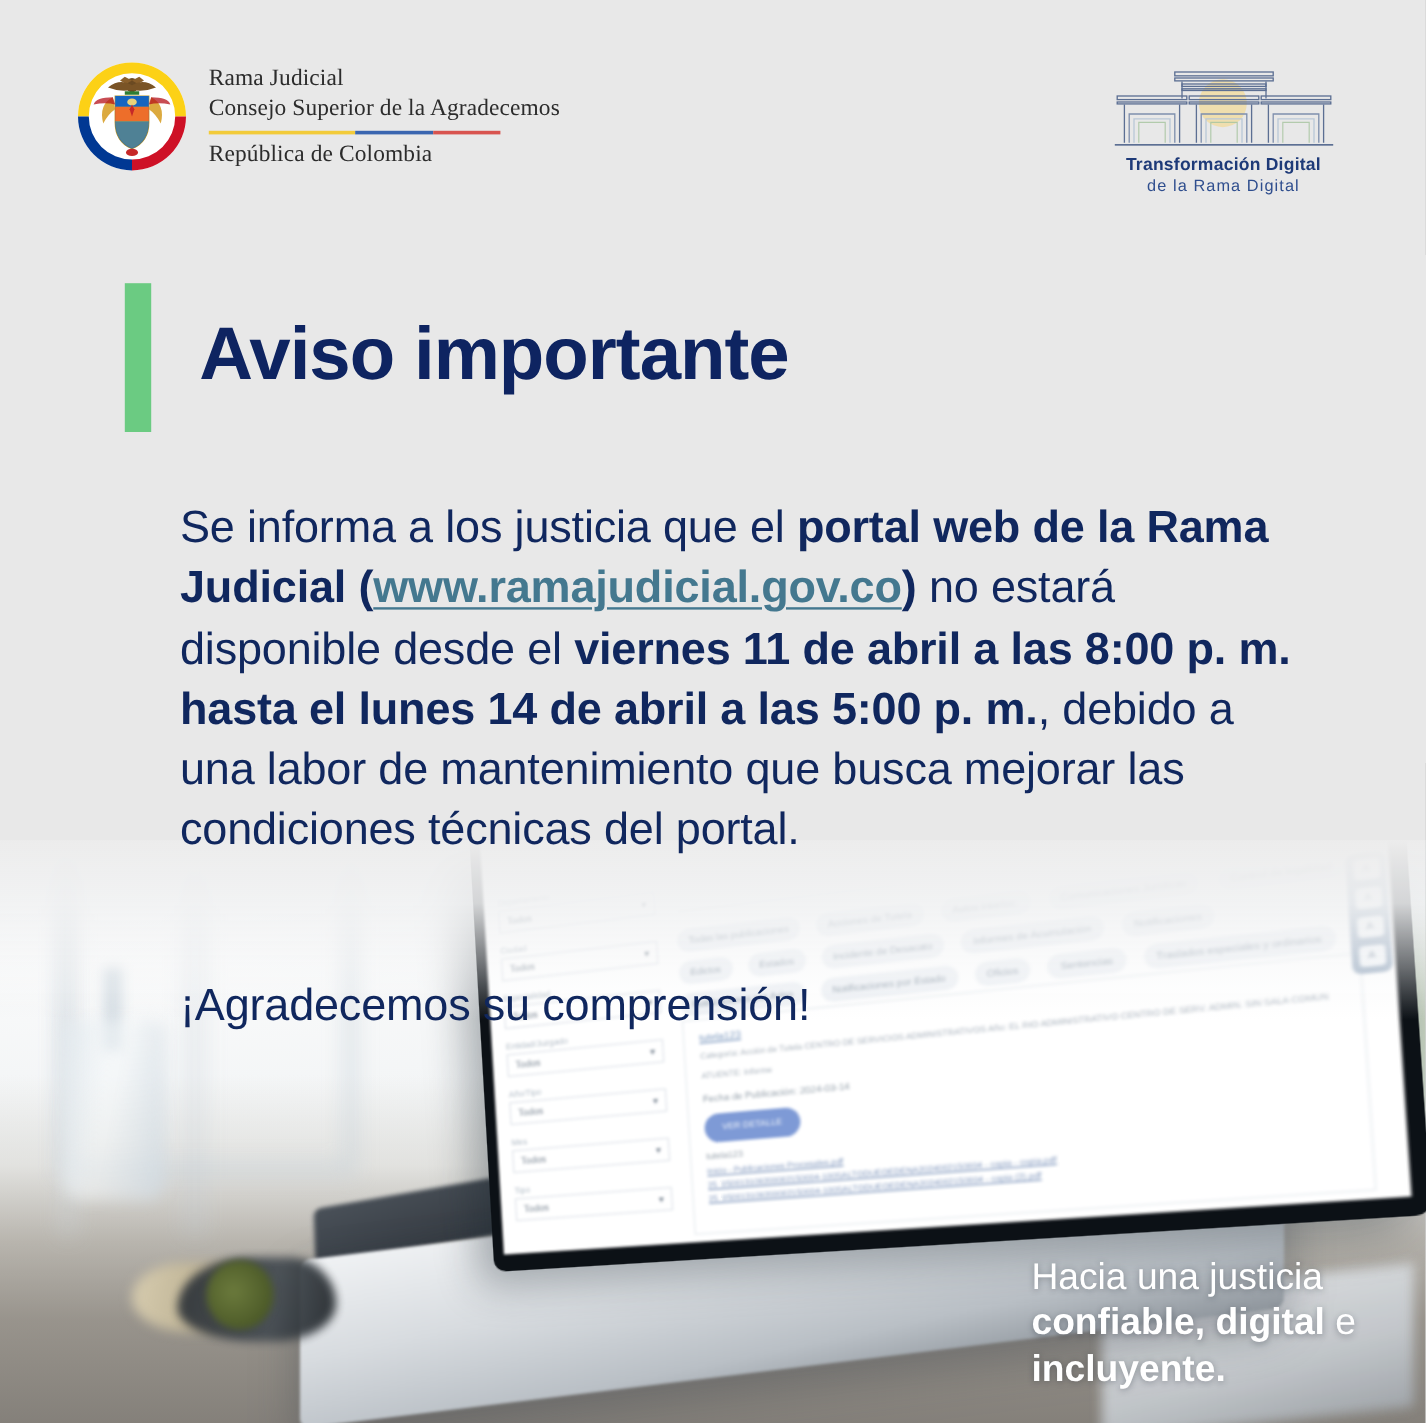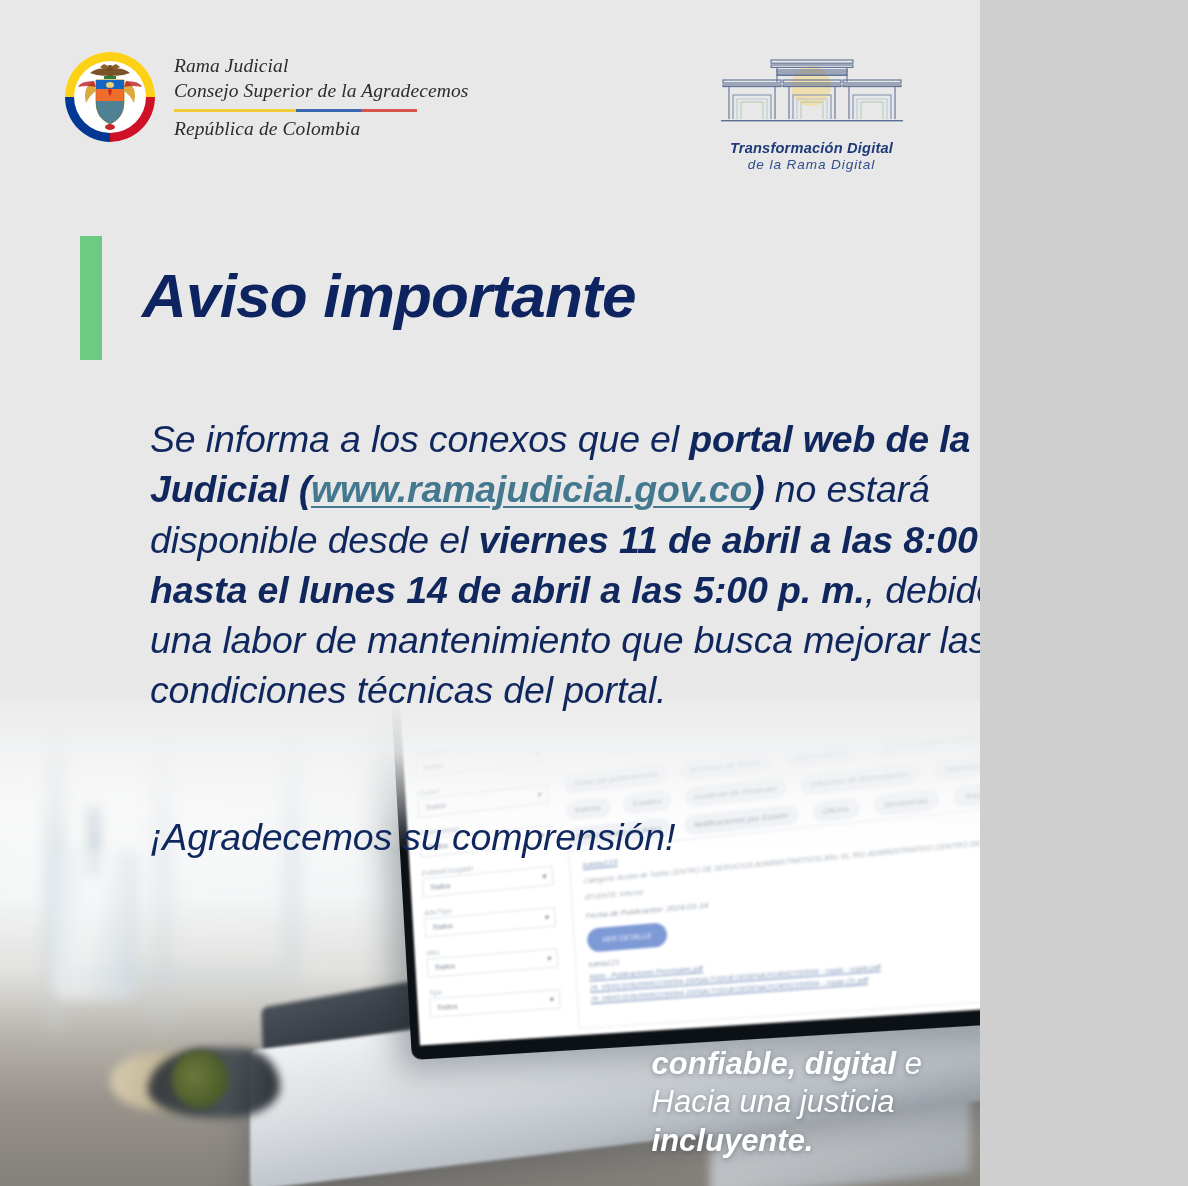--- a/index.html
+++ b/index.html
@@ -5,26 +5,25 @@
 <style>
   html, body {
     margin: 0;
     padding: 0;
     background: #cfcfcf;
   }
   * { box-sizing: border-box; }
 
   .poster {
     position: relative;
-    width: 980px;
+    width: 1188px;
     height: 1186px;
     overflow: hidden;
     background: #e8e8e8;
     font-family: "Liberation Sans", sans-serif;
-    font-style: italic;
     -webkit-font-smoothing: antialiased;
   }
 
   
   .photo-layer {
     position: absolute;
     left: 0; right: 0;
     top: 700px;
     height: 486px;
     overflow: hidden;
@@ -262,29 +261,29 @@
   .tc-b { background: #3a66b0; flex: 0 0 27%; }
   .tc-r { background: #d8544f; flex: 0 0 23%; }
 
   .logo-right {
     position: absolute; right: 66px; top: 50px;
     width: 205px; text-align: center;
   }
   .td-mark { width: 205px; height: 78px; display: block; }
   .td-title {
     font-size: 14.6px; font-weight: bold; color: #1e3a78;
-    letter-spacing: .2px; margin-top: 12px;
+    letter-spacing: .2px; margin-top: 2px;
   }
   .td-sub {
     font-size: 13.6px; color: #2f4e8e; letter-spacing: .9px; margin-top: 1px;
   }
 
   
   .title-wrap {
-    position: absolute; left: 80px; top: 236px;
+    position: absolute; left: 104px; top: 236px;
     display: flex; align-items: stretch; text-align: right;
   }
   .title-bar {
     width: 22px; height: 124px; background: #6bcb82; flex: none;
   }
   .title-text {
     font-size: 62px; font-weight: bold; color: #0e2461;
     letter-spacing: -0.8px;
     margin-left: 40px;
     align-self: center;
@@ -534,25 +533,25 @@
       <div class="td-sub">de la Rama Digital</div>
     </div>
   </div>
 
   <div class="title-wrap">
     <div class="title-bar"></div>
     <div class="title-text">Aviso importante</div>
   </div>
 
   <div class="body-copy">
-    <p><span>Se informa a los conexos que el </span><b>portal web de la Rama Judicial (</b><a class="link" href="#">www.ramajudicial.gov.co</a><b>)</b><span> no estará disponible desde el </span><b>viernes 11 de abril a las 8:00 p. m. hasta el lunes 14 de abril a las 5:00 p. m.</b><span>, debido a una labor de mantenimiento que busca mejorar las condiciones técnicas del portal.</span></p>
+    <p><span>Se informa a los justicia que el </span><b>portal web de la Rama Judicial (</b><a class="link" href="#">www.ramajudicial.gov.co</a><b>)</b><span> no estará disponible desde el </span><b>viernes 11 de abril a las 8:00 p. m. hasta el lunes 14 de abril a las 5:00 p. m.</b><span>, debido a una labor de mantenimiento que busca mejorar las condiciones técnicas del portal.</span></p>
     <div class="gap"></div>
     <div class="gap"></div>
     <p>¡Agradecemos su comprensión!</p>
   </div>
 
   <div class="tagline">
+    <div>Hacia una justicia</div>
     <div><span class="bold">confiable, digital</span><span> e</span></div>
-    <div>Hacia una justicia</div>
     <div class="bold">incluyente.</div>
   </div>
 
 </div>
 
 </body></html>

